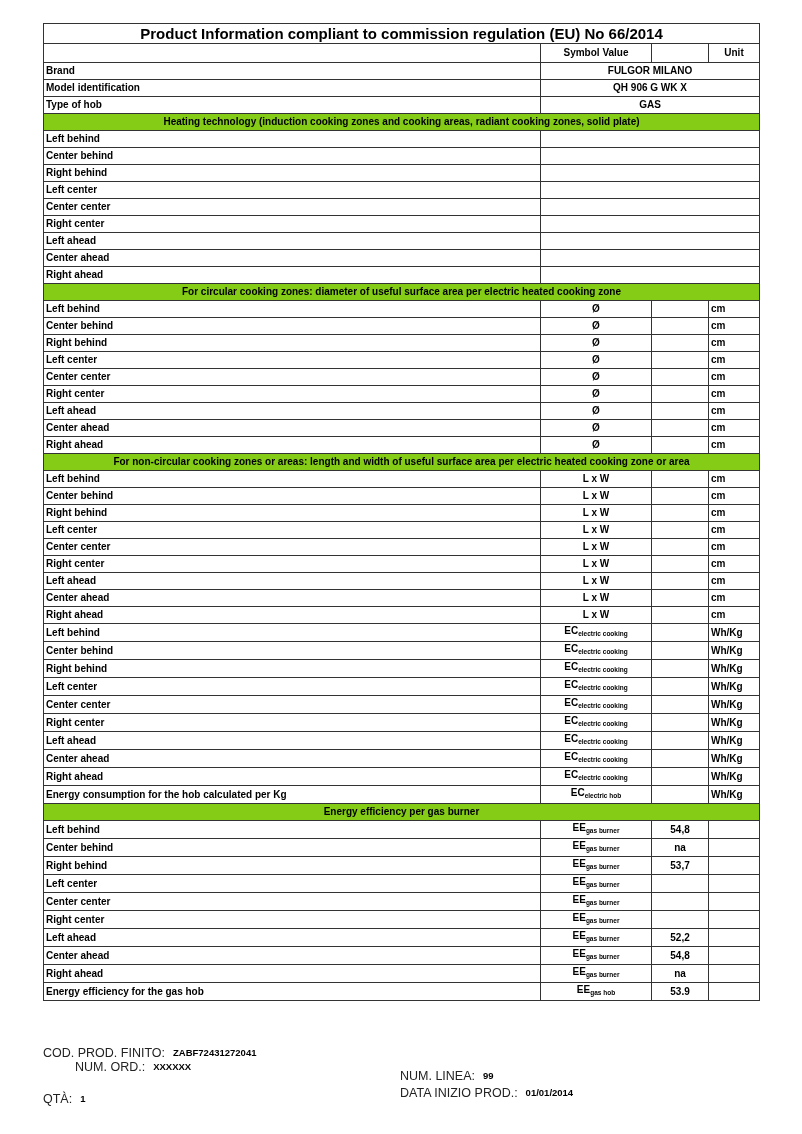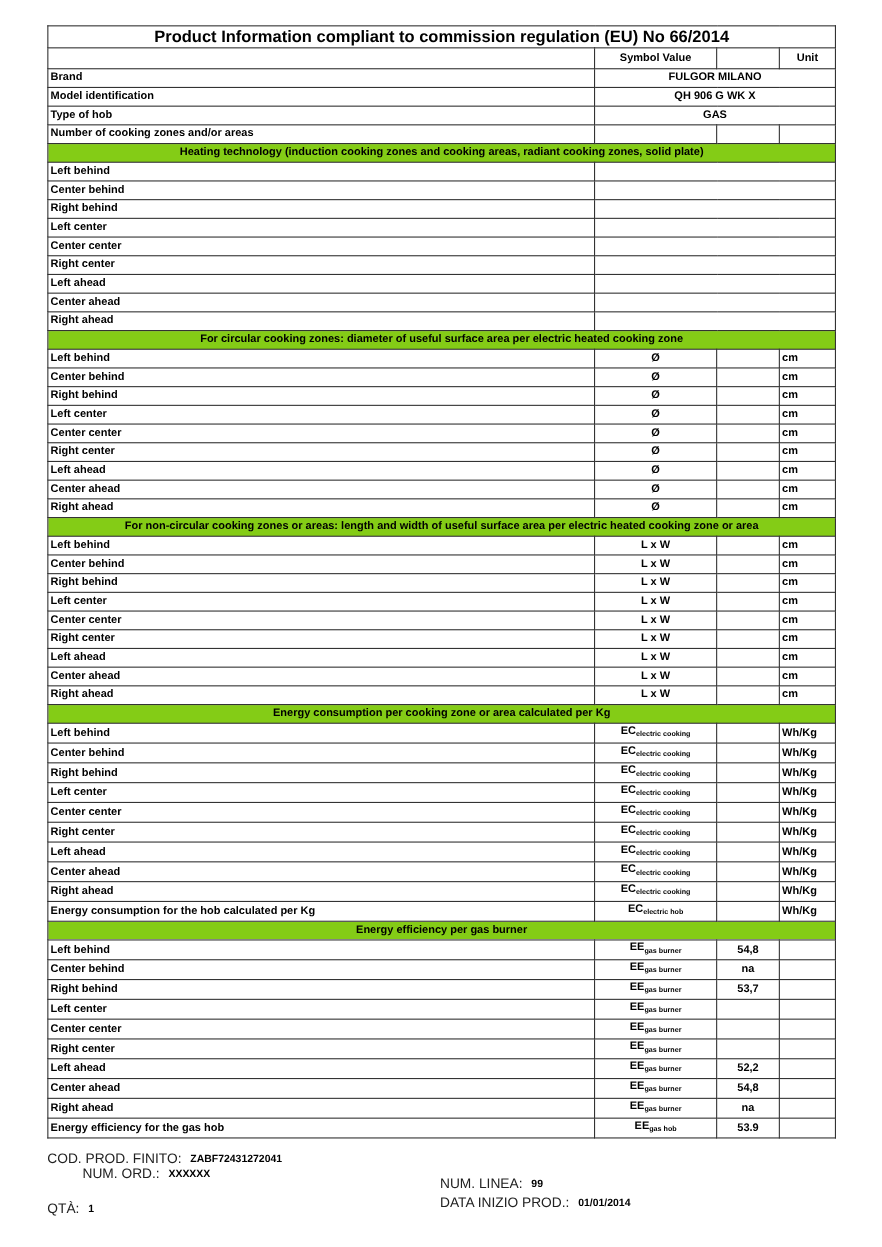--- a/index.html
+++ b/index.html
@@ -42,26 +42,20 @@
       <td colspan="3" class="c">FULGOR MILANO</td>
     </tr>
     <tr>
       <td>Model identification</td>
       <td colspan="3" class="c">QH 906 G WK X</td>
     </tr>
     <tr>
       <td>Type of hob</td>
       <td colspan="3" class="c">GAS</td>
     </tr>
-    <tr>
-      <td>Number of cooking zones and/or areas</td>
-      <td></td>
-      <td></td>
-      <td></td>
-    </tr>
   <tr>
         <td colspan="4" class="sec">Heating technology (induction cooking zones and cooking areas, radiant cooking zones, solid plate)</td>
       </tr>
       <tr>
         <td>Left behind</td>
         <td colspan="3"></td>
       </tr>
       <tr>
         <td>Center behind</td>
         <td colspan="3"></td>
@@ -200,23 +194,20 @@
         <td>Center ahead</td>
         <td class="sym">L x W</td>
         <td class="c"></td>
         <td class="unit">cm</td>
       </tr>
       <tr>
         <td>Right ahead</td>
         <td class="sym">L x W</td>
         <td class="c"></td>
         <td class="unit">cm</td>
-      </tr>
-      <tr>
-        <td colspan="4" class="sec">Energy consumption per cooking zone or area calculated per Kg</td>
       </tr>
       <tr>
         <td>Left behind</td>
         <td class="sym"><span>EC</span><sub class="s">electric cooking</sub></td>
         <td class="c"></td>
         <td class="unit">Wh/Kg</td>
       </tr>
       <tr>
         <td>Center behind</td>
         <td class="sym"><span>EC</span><sub class="s">electric cooking</sub></td>

